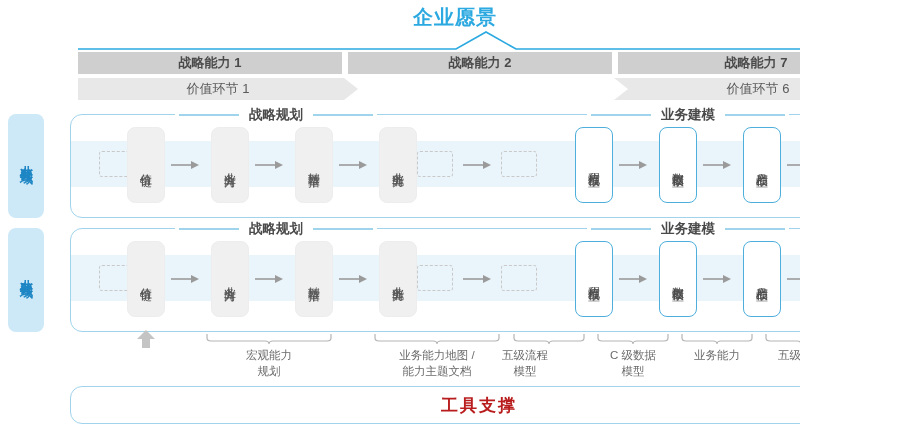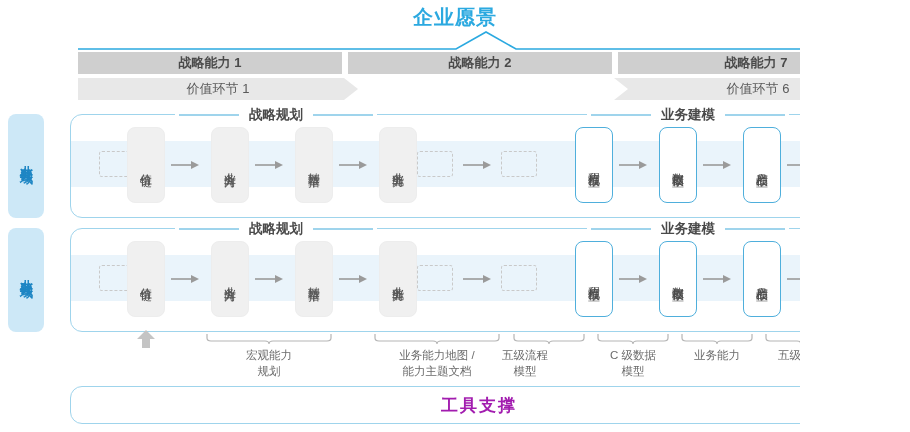--- a/index.html
+++ b/index.html
@@ -207,21 +207,21 @@
     position:absolute;
     left:70px;
     width:818px;
     border:1.4px solid #9FD4EC;
     border-radius:12px;
     background:#fff;
     box-sizing:border-box;
     display:flex;
     align-items:center;
     justify-content:center;
-    color:#a21caf;
+    color:#b91c1c;
     font-size:17px;
     font-weight:bold;
     letter-spacing:2px;
   }
   .up-arrow{position:absolute;}
 </style>
 </head>
 <body>
 
 <div id="stage">

